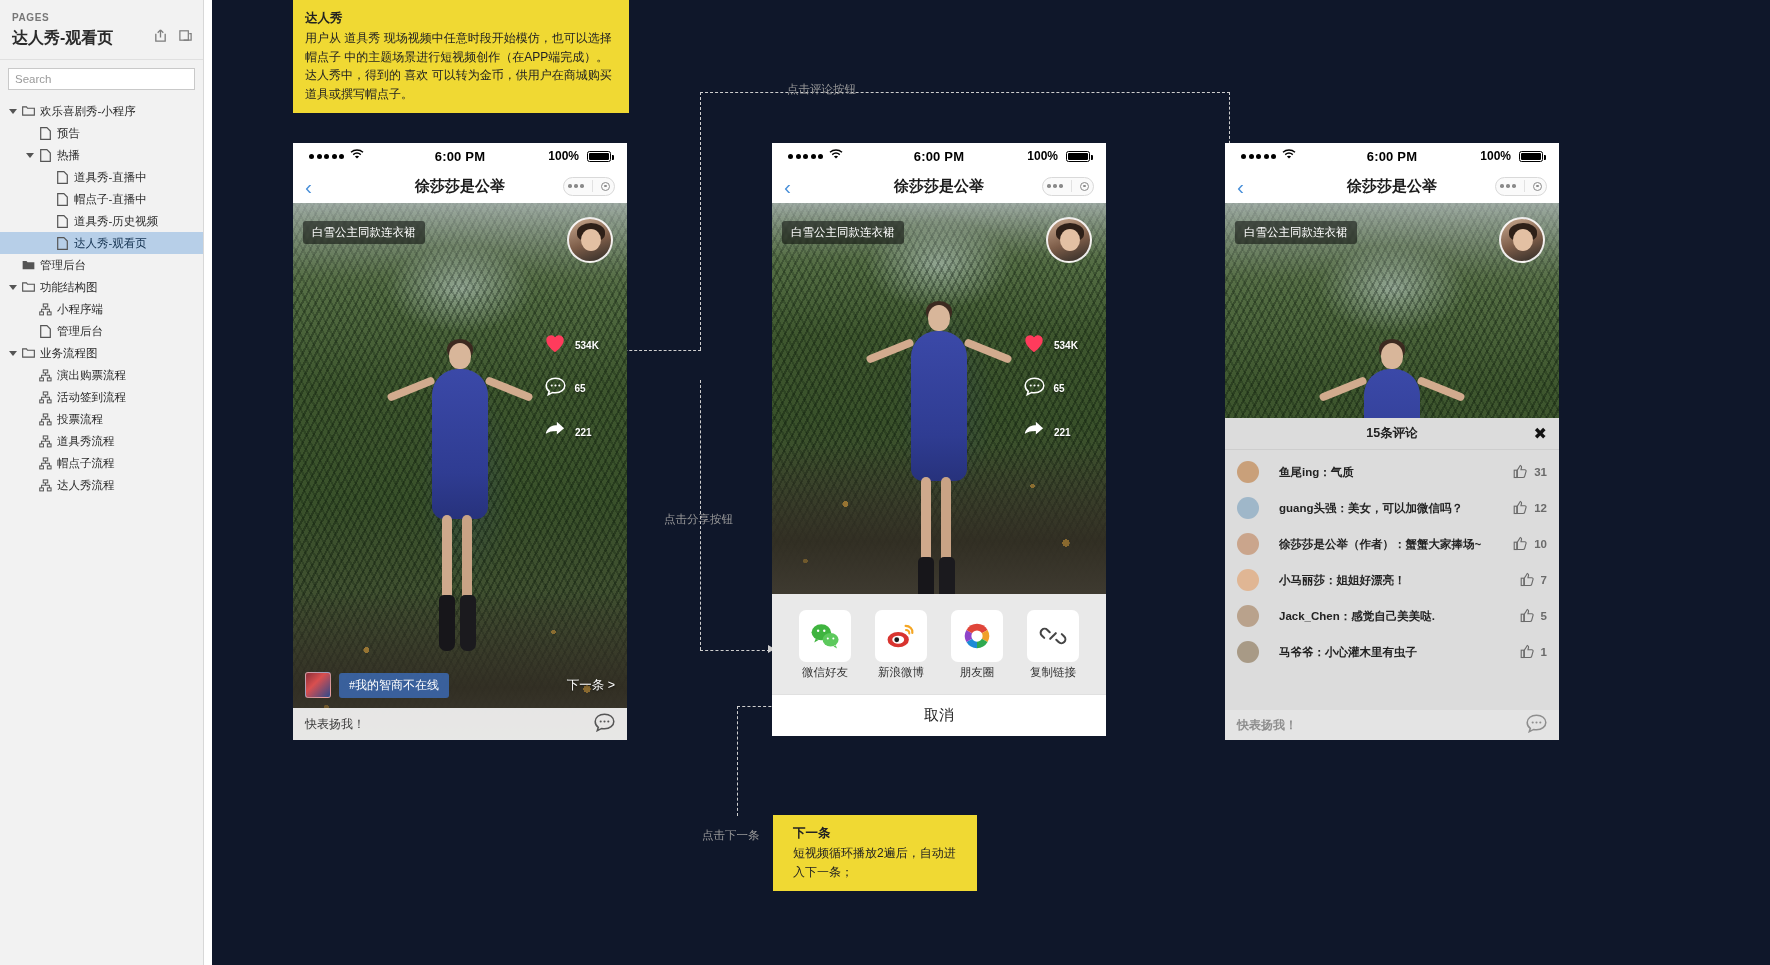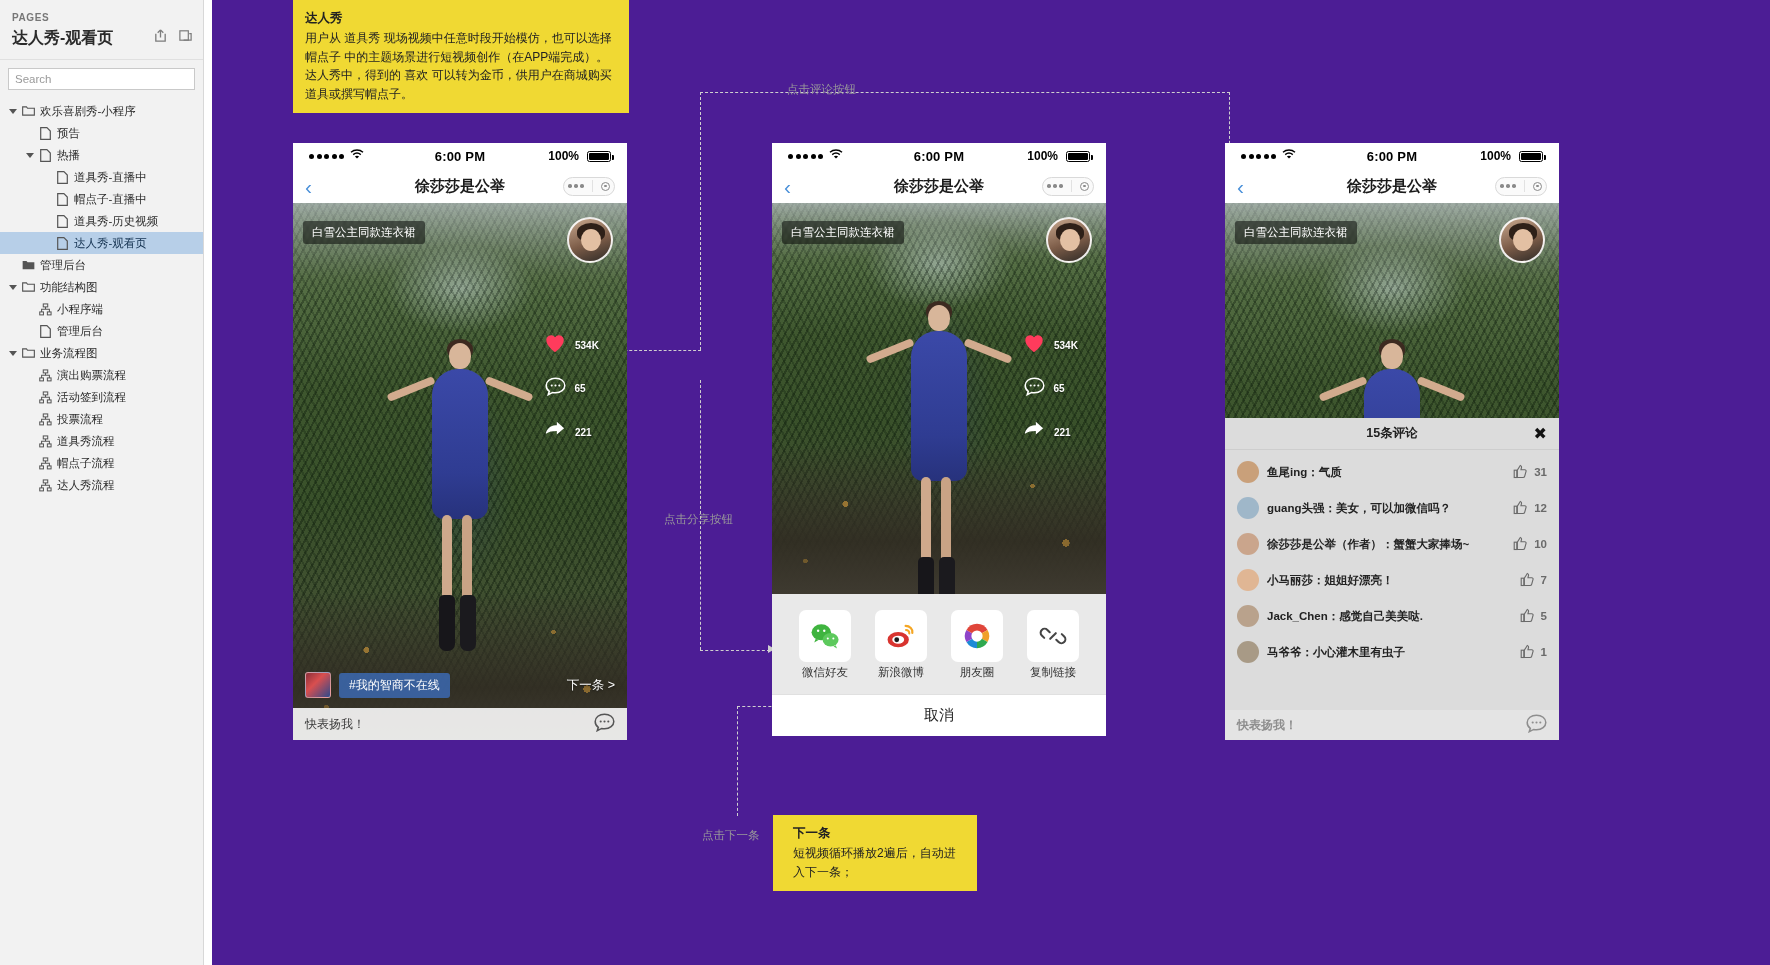--- a/index.html
+++ b/index.html
@@ -47,21 +47,21 @@
   .caret {
     width: 14px; flex: 0 0 14px; display: flex;
     align-items: center; justify-content: center;
   }
   .caret svg { display: block; }
   .t-ico { width: 16px; flex: 0 0 16px; display: flex; align-items: center; justify-content: center; margin-right: 4px;}
   .t-label { font-size: 11.5px; color: #2c2c2c; }
   .tree-row.sel .t-label { color: #13314f; }
 
   
-  .canvas { position: absolute; left: 212px; top: 0; right: 0; bottom: 0; background: #4c1d95; }
+  .canvas { position: absolute; left: 212px; top: 0; right: 0; bottom: 0; background: #0f172a; }
 
   
   .note {
     position: absolute; background: #f0d933; color: #222;
     font-size: 12px; line-height: 18px; padding: 9px 12px 10px 12px;
   }
   .note-title { font-weight: bold; font-size: 12.5px; margin-bottom: 2px; }
   .note-body { font-size: 12px; line-height: 18.5px; }
 
   
@@ -198,21 +198,21 @@
   .hash-row {
     display: flex; align-items: center; padding: 0 12px 10px 12px; gap: 8px;
   }
   .mini-thumb {
     width: 26px; height: 26px; border-radius: 3px; flex: 0 0 26px;
     background: linear-gradient(135deg,#8c2f3a 0%, #d94f4f 40%, #2e4a8c 100%);
     border: 1px solid rgba(255,255,255,.45);
   }
   .hash {
     background: rgba(60,110,190,.78); color: #fff; font-size: 12px;
-    padding: 4px 10px; border-radius: 3px;
+    padding: 4px 10px; border-radius: 3px; font-family: Liberation Serif, serif;
   }
   .nextlink { margin-left: auto; color: #fff; font-size: 12.5px; text-shadow: 0 1px 2px rgba(0,0,0,.6); }
   .comment-bar {
     height: 32px; display: flex; align-items: center; justify-content: space-between;
     padding: 0 12px; background: rgba(255,255,255,.88);
   }
   .comment-bar .ph { font-size: 12px; color: #3a3a3a; }
 
   
   .share-sheet { background: #e9e9e9; }
@@ -234,21 +234,21 @@
     position: absolute; left: 0; right: 0; bottom: 0; height: 322px;
     background: #dcdcdc;
     font-weight: bold;
   }
   .cmt-head {
     height: 32px; display: flex; align-items: center; justify-content: center;
     position: relative; font-size: 12.5px; color: #222; border-bottom: 1px solid #cdcdcd;
   }
   .cmt-close { position: absolute; right: 12px; top: 8px; font-size: 16px; color: #111; line-height: 1; cursor: pointer;}
   .cmt-list { padding: 4px 0 0 0; }
-  .cmt-row { display: flex; align-items: center; padding: 7px 12px; gap: 8px; }
+  .cmt-row { display: flex; align-items: center; padding: 7px 12px; gap: 20px; }
   .cmt-av { width: 22px; height: 22px; border-radius: 50%; flex: 0 0 22px; overflow: hidden; position: relative; }
   .cmt-text { font-size: 11.5px; color: #222; white-space: nowrap; overflow: hidden; text-overflow: ellipsis; }
   .cmt-like { margin-left: auto; display: flex; align-items: center; gap: 6px; color: #6a6a6a; font-size: 11.5px; flex: 0 0 auto;}
   .cmt-input {
     position: absolute; left:0; right:0; bottom: 0; height: 30px;
     background: #e4e4e4; display: flex; align-items: center; justify-content: space-between;
     padding: 0 12px; font-size: 12px; color: #8e8e8e;
   }
 </style>
 </head>

